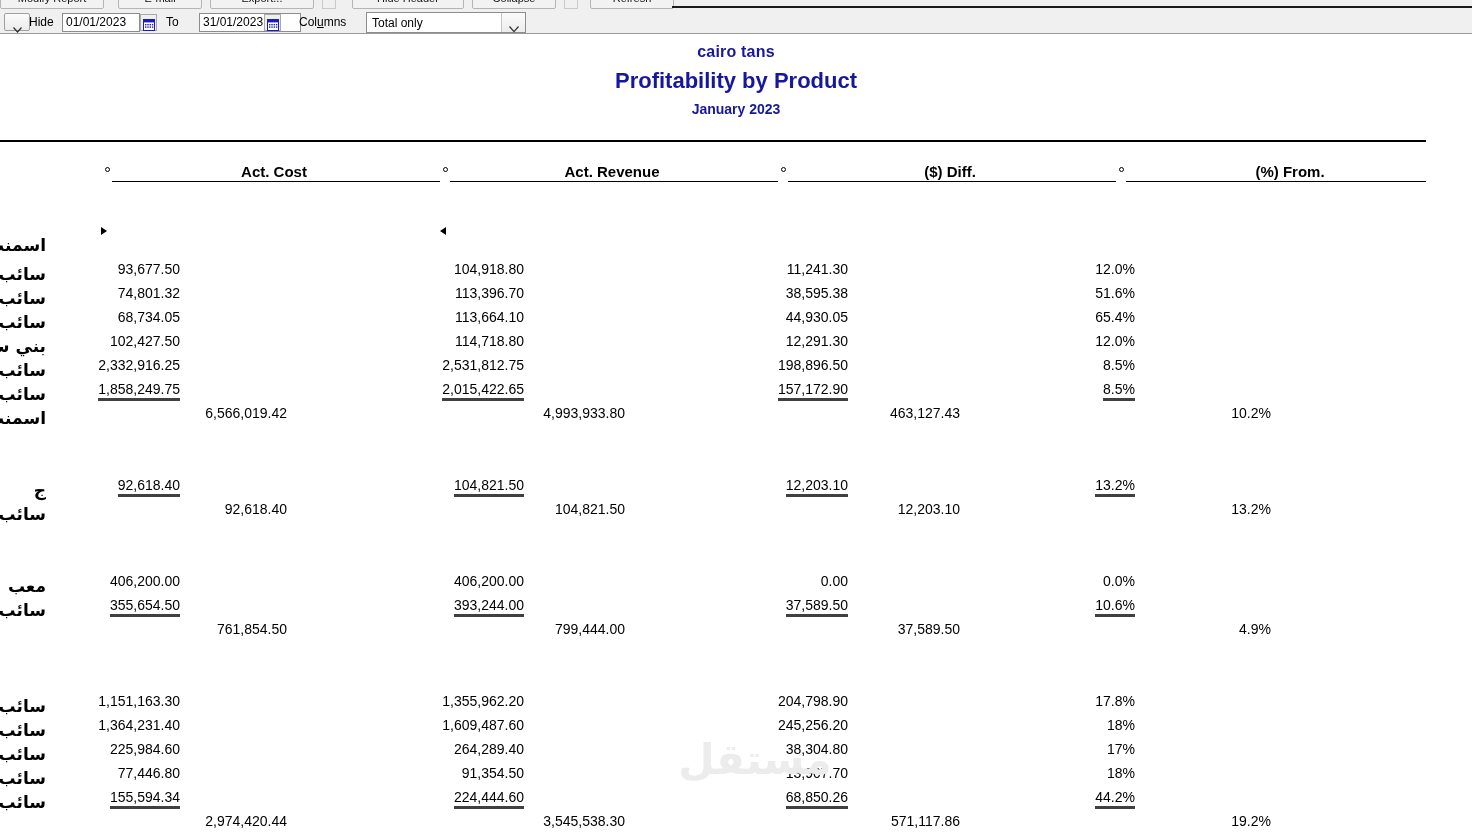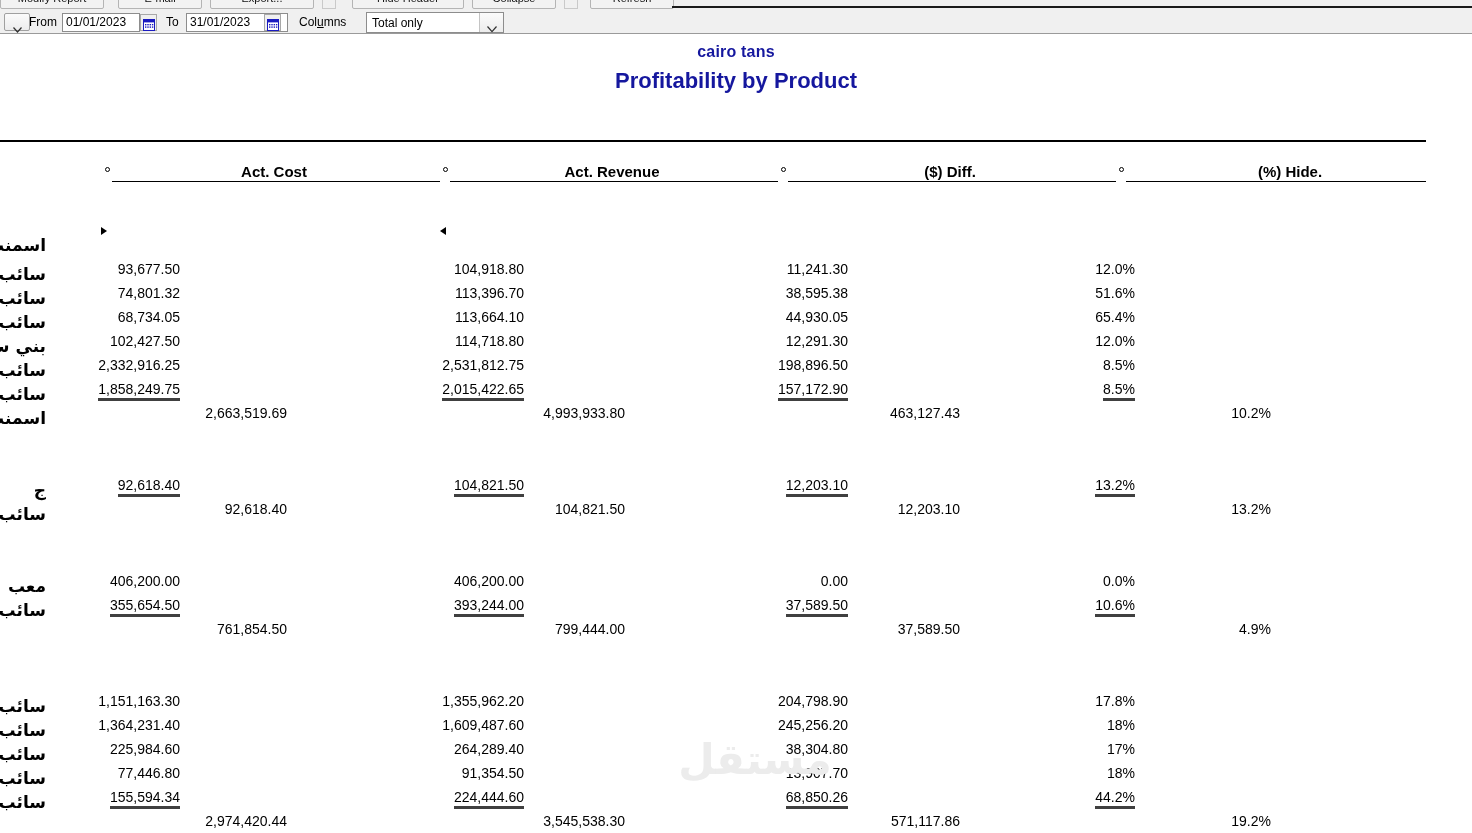--- a/index.html
+++ b/index.html
@@ -190,21 +190,21 @@
 <div id="filter-bar">
 
   <div class="fb-combo-left">
     <span class="chev">
       <svg width="9" height="6" viewBox="0 0 9 6">
           <path d="M0.5 0.5 L4.5 5 L8.5 0.5" fill="none" stroke="#303030" stroke-width="1.2"></path>
         </svg>
     </span>
   </div>
 
-  <div class="fb-label" style="left:29px;">From</div>
+  <div class="fb-label" style="left:29px;">Hide</div>
   <div class="fb-field" style="left:62px;width:78px;">01/01/2023</div>
   <div class="fb-calbtn" style="left:140px;">
     <span class="glyph">
       <svg width="12" height="12" viewBox="0 0 12 12">
         <rect x="0.5" y="0.5" width="11" height="11" fill="#ffffff" stroke="#1a1ac0" stroke-width="1"></rect>
         <rect x="1" y="1" width="10" height="2.4" fill="#1a1ac0"></rect>
         <g fill="#1a1ac0">
           <rect x="2" y="5" width="1.4" height="1.4"></rect>
             <rect x="4.3" y="5" width="1.4" height="1.4"></rect>
           <rect x="6.6" y="5" width="1.4" height="1.4"></rect>
@@ -212,21 +212,21 @@
           <rect x="2" y="7.4" width="1.4" height="1.4"></rect>
             <rect x="4.3" y="7.4" width="1.4" height="1.4"></rect>
           <rect x="6.6" y="7.4" width="1.4" height="1.4"></rect>
             <rect x="8.9" y="7.4" width="1.4" height="1.4"></rect>
         </g>
       </svg>
     </span>
   </div>
 
   <div class="fb-label" style="left:166px;">To</div>
-  <div class="fb-field" style="left:186px;width:102px;">31/01/2023</div>
+  <div class="fb-field" style="left:199px;width:102px;">31/01/2023</div>
   <div class="fb-calbtn" style="left:264px;">
     <span class="glyph">
       <svg width="12" height="12" viewBox="0 0 12 12">
         <rect x="0.5" y="0.5" width="11" height="11" fill="#ffffff" stroke="#1a1ac0" stroke-width="1"></rect>
         <rect x="1" y="1" width="10" height="2.4" fill="#1a1ac0"></rect>
         <g fill="#1a1ac0">
           <rect x="2" y="5" width="1.4" height="1.4"></rect>
             <rect x="4.3" y="5" width="1.4" height="1.4"></rect>
           <rect x="6.6" y="5" width="1.4" height="1.4"></rect>
             <rect x="8.9" y="5" width="1.4" height="1.4"></rect>
@@ -234,49 +234,50 @@
             <rect x="4.3" y="7.4" width="1.4" height="1.4"></rect>
           <rect x="6.6" y="7.4" width="1.4" height="1.4"></rect>
             <rect x="8.9" y="7.4" width="1.4" height="1.4"></rect>
         </g>
       </svg>
     </span>
   </div>
 
   <div class="fb-label" style="left:299px;"><span>Col</span><u class="acc">u</u><span>mns</span></div>
 
-  <div class="fb-select" style="left:366px;width:138px;">
+  <div class="fb-select" style="left:366px;width:160px;">
     <span class="val">Total only</span>
     <span class="dd">
       <span class="chev">
         <svg width="10" height="7" viewBox="0 0 10 7">
             <path d="M0.5 0.5 L5 5.6 L9.5 0.5" fill="none" stroke="#303030" stroke-width="1.2"></path>
           </svg>
       </span>
     </span>
   </div>
 </div>
 
 <div id="report">
   <div class="rpt-title" id="title-company">cairo tans</div>
   <div class="rpt-title" id="title-report">Profitability by Product</div>
+  <div class="rpt-title" id="title-period">January 2023</div>
 
   <div id="hdr-rule"></div>
 
   <div id="col-headers">
       <div class="col-head" style="left: 134px; width: 280px;">Act. Cost</div>
       <div class="col-rule" style="left: 112px; width: 328px;"></div>
       <div class="col-dot" style="left: 105px;"></div>
       <div class="col-head" style="left: 472px; width: 280px;">Act. Revenue</div>
       <div class="col-rule" style="left: 450px; width: 328px;"></div>
       <div class="col-dot" style="left: 443px;"></div>
       <div class="col-head" style="left: 810px; width: 280px;">($) Diff.</div>
       <div class="col-rule" style="left: 788px; width: 328px;"></div>
       <div class="col-dot" style="left: 781px;"></div>
-      <div class="col-head" style="left: 1150px; width: 280px;">(%) Hide.</div>
+      <div class="col-head" style="left: 1150px; width: 280px;">(%) From.</div>
       <div class="col-rule" style="left: 1126px; width: 328px;"></div>
       <div class="col-dot" style="left: 1119px;"></div>
       <div class="col-dot" style="left: 1457px;"></div>
     </div>
   <div id="rows-layer">
       <div class="lbl" style="right: 1380px; top: 200px;">اسمنت</div>
       <div class="lbl" style="right: 1380px; top: 229px;">سائب بني س</div>
       <div class="num" style="right: 1246px; top: 226px;">93,677.50</div>
       <div class="num" style="right: 902px; top: 226px;">104,918.80</div>
       <div class="num" style="right: 578px; top: 226px;">11,241.30</div>
@@ -300,21 +301,21 @@
       <div class="num" style="right: 1246px; top: 322px;">2,332,916.25</div>
       <div class="num" style="right: 902px; top: 322px;">2,531,812.75</div>
       <div class="num" style="right: 578px; top: 322px;">198,896.50</div>
       <div class="num" style="right: 291px; top: 322px;">8.5%</div>
       <div class="lbl" style="right: 1380px; top: 349px;">سائب بني س</div>
       <div class="num ul" style="right: 1246px; top: 346px;">1,858,249.75</div>
       <div class="num ul" style="right: 902px; top: 346px;">2,015,422.65</div>
       <div class="num ul" style="right: 578px; top: 346px;">157,172.90</div>
       <div class="num ul" style="right: 291px; top: 346px;">8.5%</div>
       <div class="lbl" style="right: 1380px; top: 373px;">اسمنت سائب بن</div>
-      <div class="tot" style="right: 1139px; top: 370px;">2,663,519.69</div>
+      <div class="tot" style="right: 1139px; top: 370px;">6,566,019.42</div>
       <div class="tot" style="right: 801px; top: 370px;">4,993,933.80</div>
       <div class="tot" style="right: 466px; top: 370px;">463,127.43</div>
       <div class="tot" style="right: 155px; top: 370px;">10.2%</div>
       <div class="lbl" style="right: 1380px; top: 445px;">ج</div>
       <div class="num ul" style="right: 1246px; top: 442px;">92,618.40</div>
       <div class="num ul" style="right: 902px; top: 442px;">104,821.50</div>
       <div class="num ul" style="right: 578px; top: 442px;">12,203.10</div>
       <div class="num ul" style="right: 291px; top: 442px;">13.2%</div>
       <div class="lbl" style="right: 1380px; top: 469px;">سائب</div>
       <div class="tot" style="right: 1139px; top: 466px;">92,618.40</div>

